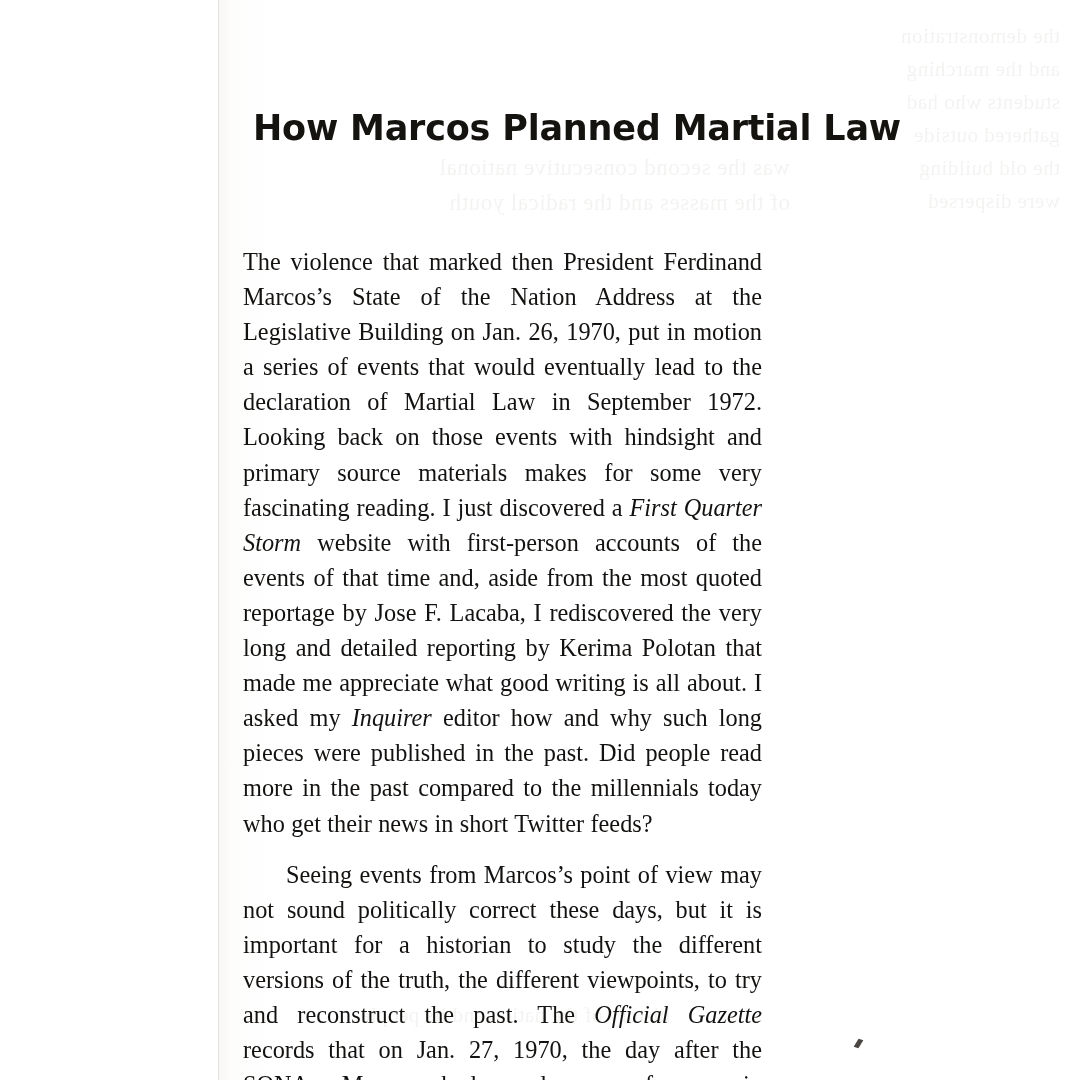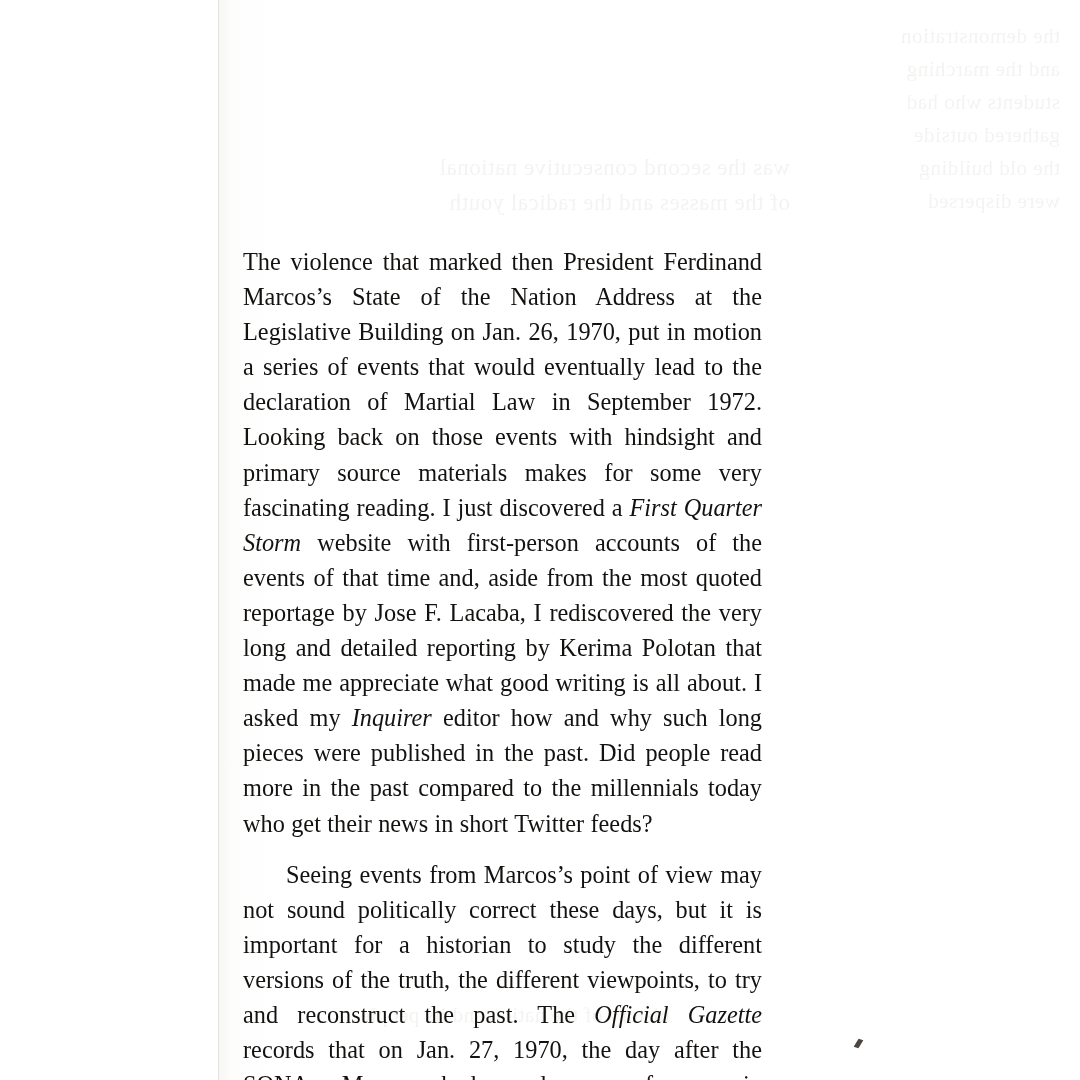--- a/index.html
+++ b/index.html
@@ -147,20 +147,21 @@
   <div class="ghost" id="ghost-top">was the second consecutive national
 of the masses and the radical youth</div>
   <div class="ghost" id="ghost-right">the demonstration
 and the marching
 students who had
 gathered outside
 the old building
 were dispersed</div>
   <div class="ghost" id="ghost-bot">history of the nation and its people</div>
 
+  <h1 id="chapter-title">How Marcos Planned Martial Law</h1>
 
   <div id="body-column">
     <p class="body-paragraph">The violence that marked then President Ferdinand Marcos’s State of the Nation Address at the Legislative Building on Jan. 26, 1970, put in motion a series of events that would eventually lead to the declaration of Martial Law in September 1972. Looking back on those events with hindsight and primary source materials makes for some very fascinating reading. I just discovered a <i>First Quarter Storm</i> website with first-person accounts of the events of that time and, aside from the most quoted reportage by Jose F. Lacaba, I rediscovered the very long and detailed reporting by Kerima Polotan that made me appreciate what good writing is all about. I asked my <i>Inquirer</i> editor how and why such long pieces were published in the past. Did people read more in the past compared to the millennials today who get their news in short Twitter feeds?</p>
     <p class="body-paragraph indented">Seeing events from Marcos’s point of view may not sound politically correct these days, but it is important for a historian to study the different versions of the truth, the different viewpoints, to try and reconstruct the past. The <i>Official Gazette</i> records that on Jan. 27, 1970, the day after the SONA, Marcos had a long conference in Malacañang with the police chiefs of Greater Manila to find out what caused the violence the night before. He</p>
   </div>
 
 
   <div id="ink-speck"></div>
 
 </div>

